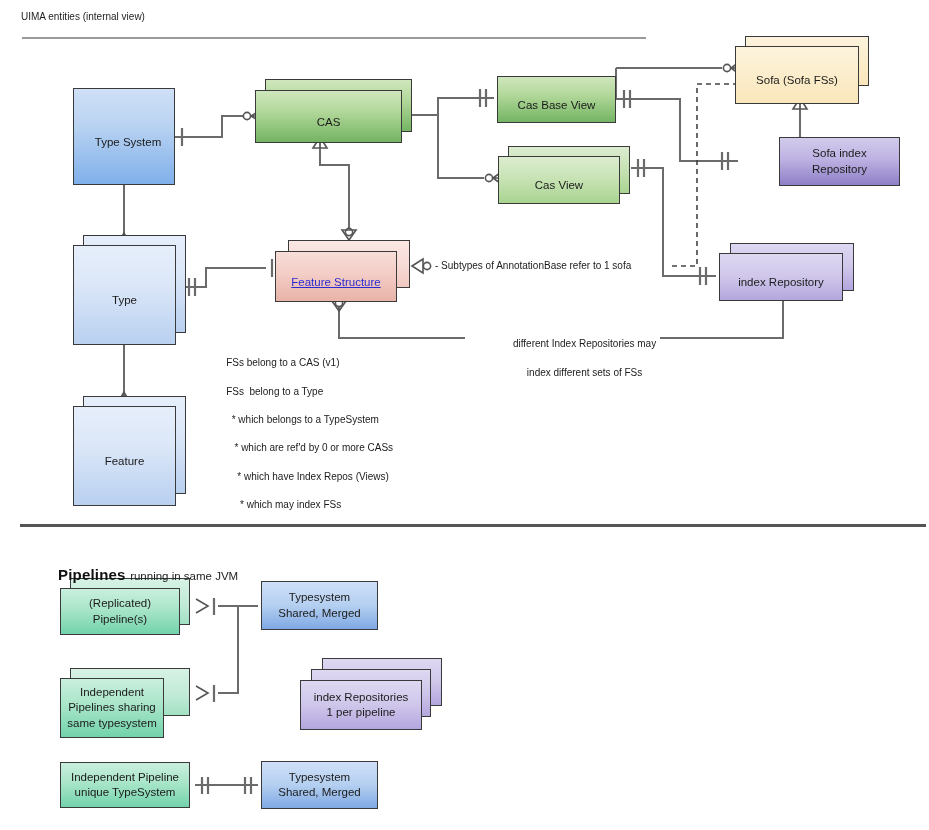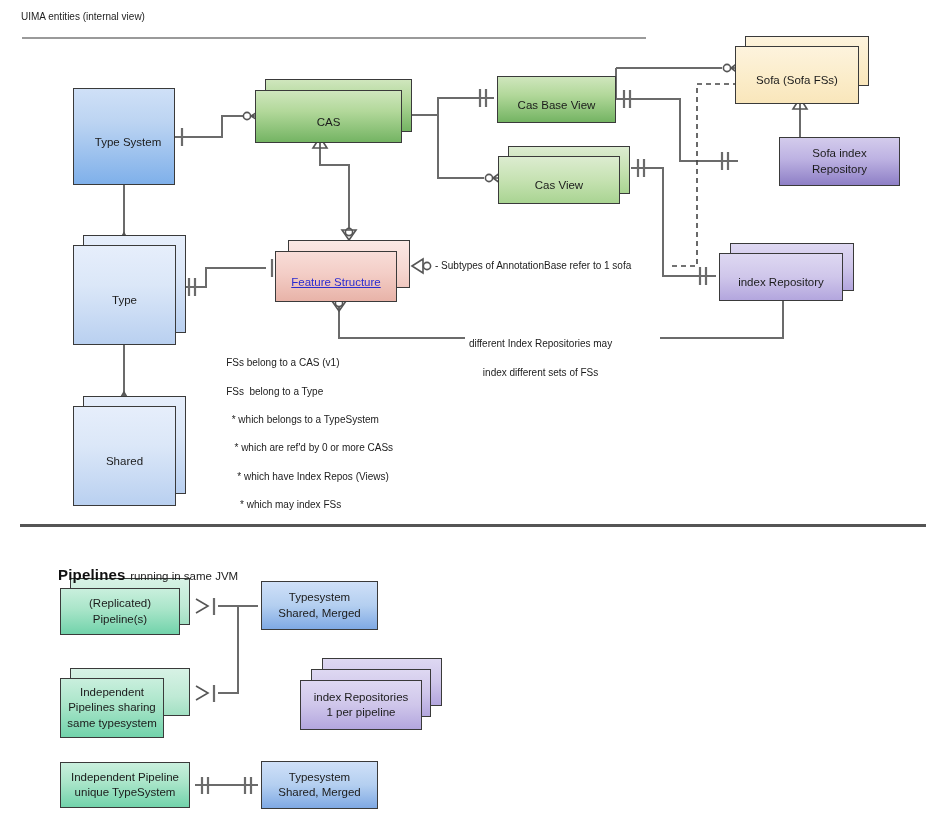--- a/index.html
+++ b/index.html
@@ -201,21 +201,21 @@
     <span class="lbl">Type System</span>
   </div>
 
   <div class="sheet f-blue-light" style="left:83px;top:235px;width:103px;height:98px;"></div>
   <div class="node f-blue-light" style="left:73px;top:245px;width:103px;height:100px;">
     <span class="lbl">Type</span>
   </div>
 
   <div class="sheet f-blue-light" style="left:83px;top:396px;width:103px;height:98px;"></div>
   <div class="node f-blue-light" style="left:73px;top:406px;width:103px;height:100px;">
-    <span class="lbl">Shared</span>
+    <span class="lbl">Feature</span>
   </div>
 
   <div class="sheet f-green" style="left:265px;top:79px;width:147px;height:53px;"></div>
   <div class="node f-green" style="left:255px;top:90px;width:147px;height:53px;">
     <span class="lbl">CAS</span>
   </div>
 
   <div class="node f-green" style="left:497px;top:76px;width:119px;height:47px;">
     <span class="lbl">Cas Base View</span>
   </div>
@@ -242,21 +242,21 @@
     <span class="lbl">index Repository</span>
   </div>
 
   <div class="sheet f-pink-pale" style="left:288px;top:240px;width:122px;height:48px;"></div>
   <div class="node f-pink link" style="left:275px;top:251px;width:122px;height:51px;">
     <span class="lbl">Feature Structure</span>
   </div>
 
   <div class="ann nowrap" style="left:435px;top:259px;">- Subtypes of AnnotationBase refer to 1 sofa</div>
 
-  <div class="ann c" style="left:440px;top:323px;width:190px;">
+  <div class="ann c" style="left:484px;top:323px;width:190px;">
     <span>different Index Repositories may</span><br>
     <span>index different sets of FSs</span>
   </div>
 
   <div class="ann l" style="left:215px;top:342px;">
     <span>FSs belong to a CAS (v1)</span><br>
     <span>FSs  belong to a Type</span><br>
     <span>  * which belongs to a TypeSystem</span><br>
     <span>   * which are ref'd by 0 or more CASs</span><br>
     <span>    * which have Index Repos (Views)</span><br>

